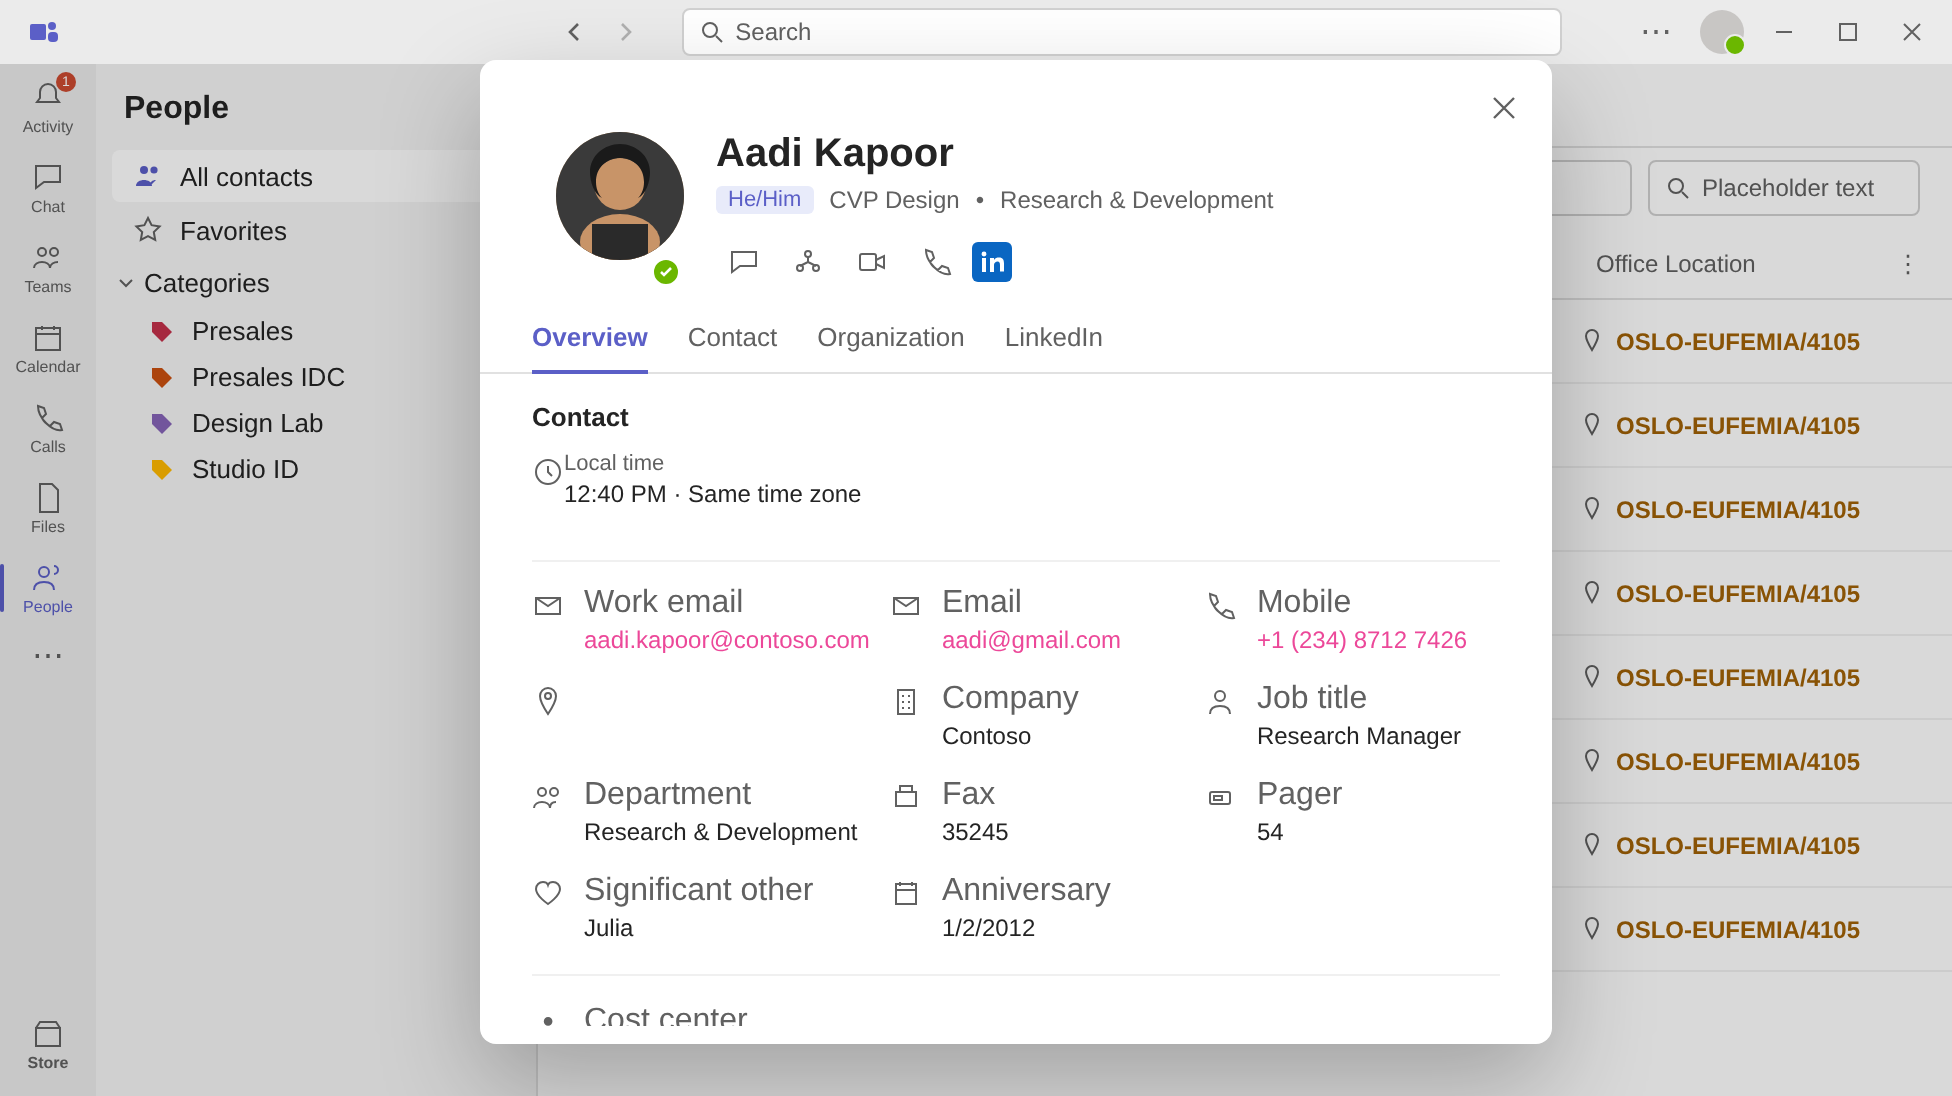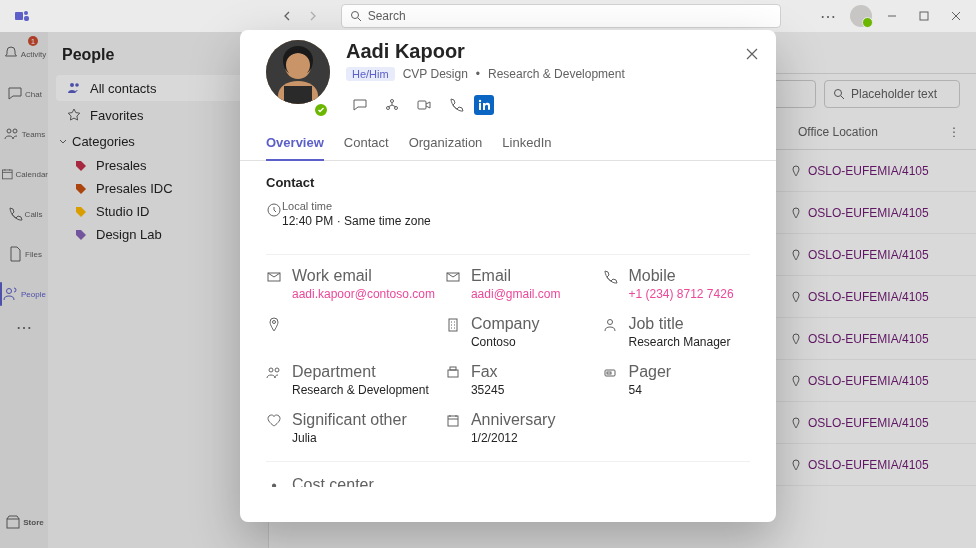--- a/index.html
+++ b/index.html
@@ -12,21 +12,21 @@
 .tb-search { position: relative; width: 440px; height: 24px; background: #fff; border: 1px solid #d1d1d1; border-radius: 4px; display:flex; align-items:center; padding: 0 8px; color:#616161; font-size:12px; margin: 0 auto;}
 .tb-search svg { margin-right: 6px; }
 .tb-right { margin-left: auto; display:flex; align-items:center; gap:8px; }
 .tb-dots { color:#616161; padding:0 6px;}
 .tb-avatar { width:22px; height:22px; border-radius:50%; background:#c8c6c4; position:relative;}
 .tb-avatar::after{content:'';position:absolute;right:-1px;bottom:-1px;width:9px;height:9px;border-radius:50%;background:#6bb700;border:1.5px solid #ebebeb;}
 .winbtn { width:24px; height:24px; display:flex;align-items:center;justify-content:center;color:#616161;}
 
 
 .apprail { position:absolute; left:0; top:32px; bottom:0; width:48px; background:#ebebeb; display:flex; flex-direction:column; align-items:center; padding-top:2px;}
-.rail-item { width:48px; height:40px; display:flex; align-items:center; justify-content:center; gap:1px; color:#616161; font-size:8px; position:relative;}
+.rail-item { width:48px; height:40px; display:flex; flex-direction:column; align-items:center; justify-content:center; gap:1px; color:#616161; font-size:8px; position:relative;}
 .rail-item.active { color:#5b5fc7;}
 .rail-item.active::before { content:''; position:absolute; left:0; top:8px; bottom:8px; width:2px; background:#5b5fc7; border-radius:1px;}
 .rail-badge { position:absolute; top:2px; right:10px; width:10px; height:10px; background:#cc4a31; border-radius:50%; color:#fff; font-size:7px; display:flex;align-items:center;justify-content:center;}
 .rail-dots{margin-top:4px;color:#616161;}
 .rail-bottom{margin-top:auto;margin-bottom:6px;font-weight:bold;}
 
 
 .main { position:absolute; left:48px; top:32px; right:0; bottom:0; display:flex; background:#f5f5f5;}
 .sidebar { width:220px; background:#f5f5f5; padding:8px 4px;}
 .sb-title { font-size:16px; font-weight:700; padding:6px 10px 10px; color:#242424;}
@@ -37,28 +37,28 @@
 .tag-dot{width:14px;height:14px;display:flex;align-items:center;justify-content:center;}
 
 .content { flex:1; background:#fff; border-left:1px solid #e1e1e1; position:relative;}
 .content-header{height:42px;border-bottom:1px solid #e1e1e1;display:flex;align-items:center;padding:0 16px;}
 .filter-row{height:40px;display:flex;align-items:center;gap:8px;padding:0 16px;}
 .filter-input{height:28px;border:1px solid #d1d1d1;border-radius:4px;padding:0 8px;font-size:12px;color:#616161;display:flex;align-items:center;gap:6px;background:#fff;}
 .filter-input.narrow{width:136px;}
 .table-header{height:36px;display:flex;align-items:center;padding:0 16px;font-size:12px;color:#616161;border-bottom:1px solid #e1e1e1;}
 .th-col{flex:0 0 auto;}
 .table-row{height:42px;display:flex;align-items:center;padding:0 16px;font-size:12px;border-bottom:1px solid #f0f0f0;}
-.loc-cell{display:flex;align-items:center;gap:6px;color:#701a75;}
+.loc-cell{display:flex;gap:6px;color:#a16207;font-weight:bold;}
 .more-v{margin-left:auto;color:#616161;}
 
 
 .scrim { position:absolute; inset:32px 0 0 0; background:rgba(0,0,0,0.15);}
 .modal { position:absolute; left:240px; top:30px; width:536px; height:492px; background:#fff; border-radius:8px; box-shadow:0 20px 50px rgba(0,0,0,0.25);}
 .m-close{position:absolute;top:12px;right:12px;width:24px;height:24px;display:flex;align-items:center;justify-content:center;color:#616161;border-radius:4px;}
-.m-head{padding:10px 26px 0;display:flex;gap:16px;}
+.m-head{padding:36px 26px 0;display:flex;gap:16px;margin-left:12px;}
 .m-avatar{width:64px;height:64px;border-radius:50%;background:linear-gradient(135deg,#d4a574,#8b6f47);position:relative;overflow:hidden;flex-shrink:0;}
 .m-avatar svg{width:100%;height:100%;}
 .m-presence{position:absolute;right:1px;bottom:1px;width:16px;height:16px;background:#6bb700;border:2px solid #fff;border-radius:50%;display:flex;align-items:center;justify-content:center;}
 .m-info{flex:1;}
 .m-name{font-size:20px;font-weight:700;color:#242424;}
 .m-meta{display:flex;align-items:center;gap:8px;margin-top:4px;font-size:12px;color:#616161;}
 .m-pronoun{background:#e8ebfa;color:#5b5fc7;padding:1px 6px;border-radius:3px;font-size:11px;}
 .m-actions{display:flex;gap:4px;margin-top:10px;}
 .m-act{width:28px;height:28px;display:flex;align-items:center;justify-content:center;color:#616161;border-radius:4px;}
 .m-act.linkedin{background:#0a66c2;color:#fff;border-radius:3px;width:20px;height:20px;margin-top:4px;}
@@ -226,32 +226,32 @@
       <span class="tag-dot">
           <svg width="14" height="14" viewBox="0 0 14 14">
             <path d="M2 2h5l5 5-5 5-5-5V2z" fill="#ca5010"></path>
           </svg>
         </span>
       <span>Presales IDC</span>
     </div>
     <div class="sb-sub">
       <span class="tag-dot">
           <svg width="14" height="14" viewBox="0 0 14 14">
-            <path d="M2 2h5l5 5-5 5-5-5V2z" fill="#ffb900"></path>
+            <path d="M2 2h5l5 5-5 5-5-5V2z" fill="#8764b8"></path>
           </svg>
         </span>
-      <span>Studio ID</span>
+      <span>Design Lab</span>
     </div>
     <div class="sb-sub">
       <span class="tag-dot">
           <svg width="14" height="14" viewBox="0 0 14 14">
-            <path d="M2 2h5l5 5-5 5-5-5V2z" fill="#8764b8"></path>
+            <path d="M2 2h5l5 5-5 5-5-5V2z" fill="#ffb900"></path>
           </svg>
         </span>
-      <span>Design Lab</span>
+      <span>Studio ID</span>
     </div>
   </div>
 
   <div class="content">
     <div class="content-header"></div>
     <div class="filter-row">
       <div style="flex:1"></div>
       <div class="filter-input narrow">
         <span>name</span>
       </div>

